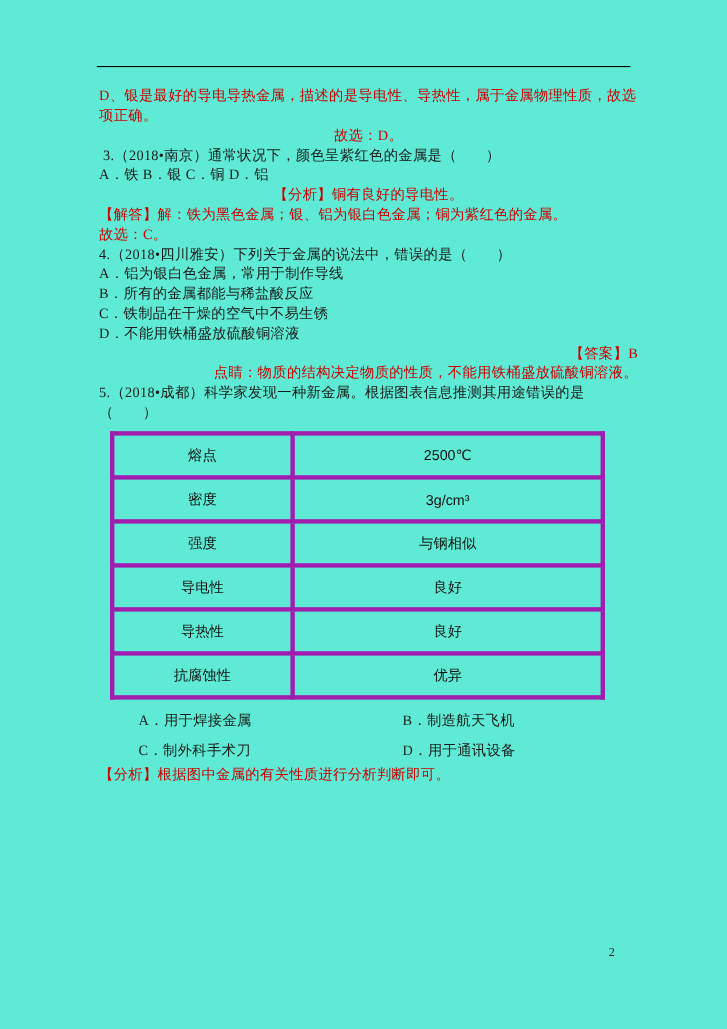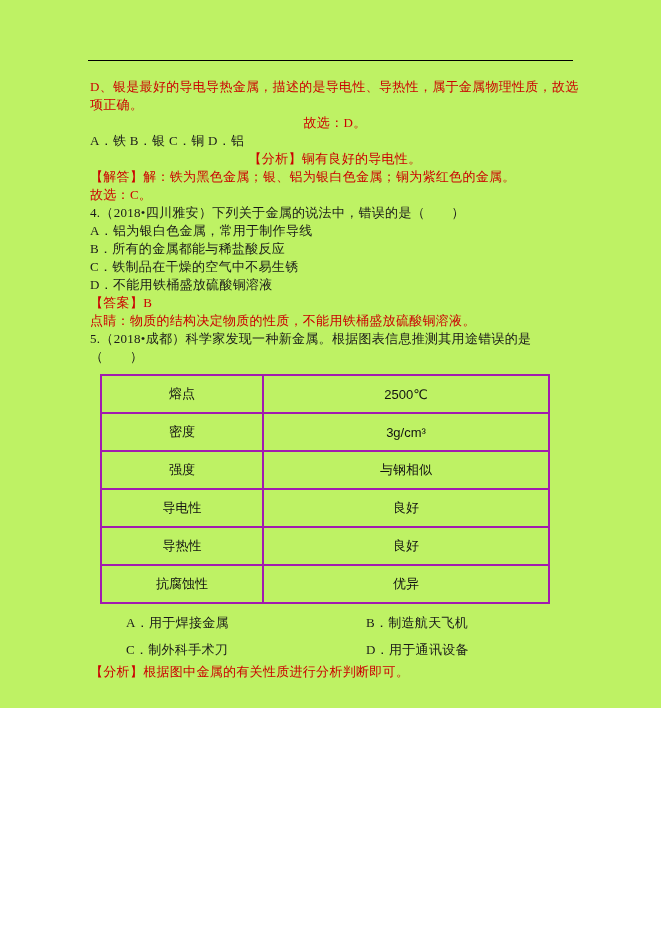--- a/index.html
+++ b/index.html
@@ -1,19 +1,19 @@
 <!DOCTYPE html>
 <html style="--red: #cc0000; --black: #1a1a1a;"><head>
 <meta charset="utf-8">
 <style>
   html,body{margin:0;padding:0;background:#ffffff;}
   .page{
     position:relative;
-    width:661px;height:708px;
-    background:#bef264;
+    width:661px;height:935px;
+    background:#5eead4;
     font-family:"Liberation Serif","DejaVu Serif",serif;
     font-size:13px;
     color:var(--black,#1a1a1a);
     overflow:hidden;
     box-sizing:border-box;
   }
   .top-rule{
     position:absolute;top:60px;left:88px;width:485px;
     border-top:1.5px solid #000;
   }
@@ -22,34 +22,34 @@
     padding-top:16px;
   }
   .content p{
     margin:0;line-height:18px;
     letter-spacing:0.3px;
     white-space:pre-wrap;
   }
   .red{color:var(--red,#cc0000);}
   .black{color:var(--black,#1a1a1a);}
   
-  .mt6{margin-top:6px;text-align:center;}  .mt8{margin-top:8px;}
+  .mt6{margin-top:6px;text-align:center;}  .mt8{margin-top:8px;text-align:right;}
   .mt9{margin-top:9px;}  .mt10{margin-top:10px;} .mt11{margin-top:11px;}
   .mt17{margin-top:17px;} .mt19{margin-top:19px;} .mt30{margin-top:30px;}
   .mt39{margin-top:39px;}
   .info-table{
     margin-top:8px;margin-left:10px;
     border-collapse:collapse;
     width:450px;
     font-family:"Liberation Sans","DejaVu Sans",sans-serif;
     font-size:13px;
     color:#111;
   }
   .info-table td{
-    border:2px solid #a21caf;
+    border:4px solid #a21caf;
     height:36px;
     text-align:center;
     vertical-align:middle;
     padding:0 4px;
   }
   .info-table td.lbl{width:152px;}
   .options-grid{
     margin-top:5px;
     display:grid;
     grid-template-columns:240px auto;
@@ -72,20 +72,21 @@
 
 <div class="page">
 
   <div class="top-rule"></div>
 
   <div class="content">
 
     <p class="red">D、银是最好的导电导热金属，描述的是导电性、导热性，属于金属物理性质，故选项正确。</p>
     <p class="red mt6">故选：D。</p>
 
+    <p class="black mt39"> 3.（2018•南京）通常状况下，颜色呈紫红色的金属是（　　）</p>
     <p class="black mt17">A．铁 B．银 C．铜 D．铝</p>
     <p class="red mt6">【分析】铜有良好的导电性。</p>
     <p class="red mt9">【解答】解：铁为黑色金属；银、铝为银白色金属；铜为紫红色的金属。</p>
     <p class="red mt11">故选：C。</p>
 
     <p class="black mt19">4.（2018•四川雅安）下列关于金属的说法中，错误的是（　　）</p>
     <p class="black mt10">A．铝为银白色金属，常用于制作导线</p>
     <p class="black mt9">B．所有的金属都能与稀盐酸反应</p>
     <p class="black mt9">C．铁制品在干燥的空气中不易生锈</p>
     <p class="black mt9">D．不能用铁桶盛放硫酸铜溶液</p>

